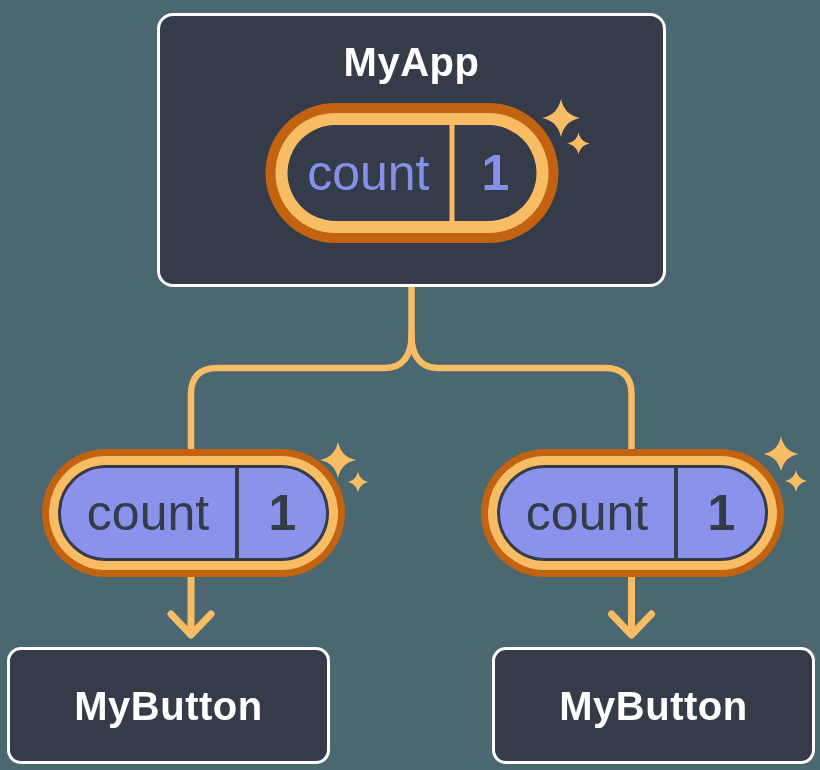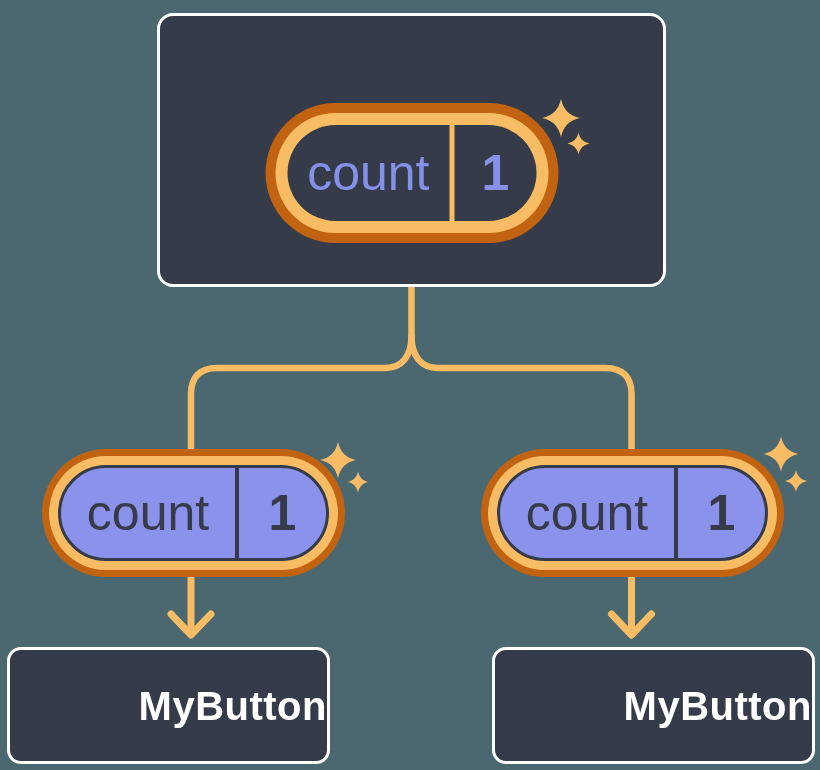--- a/index.html
+++ b/index.html
@@ -37,21 +37,21 @@
     background:var(--node-fill,#353B48);
     border:3px solid var(--node-border,#FFFFFF);
   }
   .root-node{
     left:157px;top:13px;width:509px;height:274px;
     border-radius:16px;
   }
   .child-node{
     top:647px;width:323px;height:117px;
     border-radius:14px;
-    display:flex;align-items:center;justify-content:flex-end;
+    display:flex;align-items:center;justify-content:center;
   }
   .child-left{left:7px;}
   .child-right{left:492px;}
   .node-title{
     color:var(--text-light,#FFFFFF);
     font-size:40px;font-weight:700;
     letter-spacing:0.5px;
     line-height:1;
     text-align:center;
     white-space:nowrap;
@@ -136,20 +136,21 @@
   <svg class="layer" viewBox="0 0 820 770" aria-hidden="true">
     <path class="conn" d="M411.5 282 L411.5 336 C411.5 356 402 368 385 368 L217 368 C200 368 191 377 191 394 L191 470"></path>
     <path class="conn" d="M411.5 336 C411.5 356 421 368 438 368 L605.5 368 C622.5 368 631.5 377 631.5 394 L631.5 470"></path>
     <path class="arrow" d="M191 575 L191 626"></path>
     <path class="arrow" d="M171 614 L191 635 L211 614"></path>
     <path class="arrow" d="M631.5 575 L631.5 626"></path>
     <path class="arrow" d="M611.5 614 L631.5 635 L651.5 614"></path>
   </svg>
 
   <div class="node root-node">
+    <div class="node-title root-title">MyApp</div>
     <div class="pill state-pill">
       <div class="pill-light">
         <div class="pill-body dark-body">
           <span class="pill-label accent-text">count</span>
           <span class="pill-divider light-divider"></span>
           <span class="pill-value accent-text">1</span>
         </div>
       </div>
     </div>
   </div>

